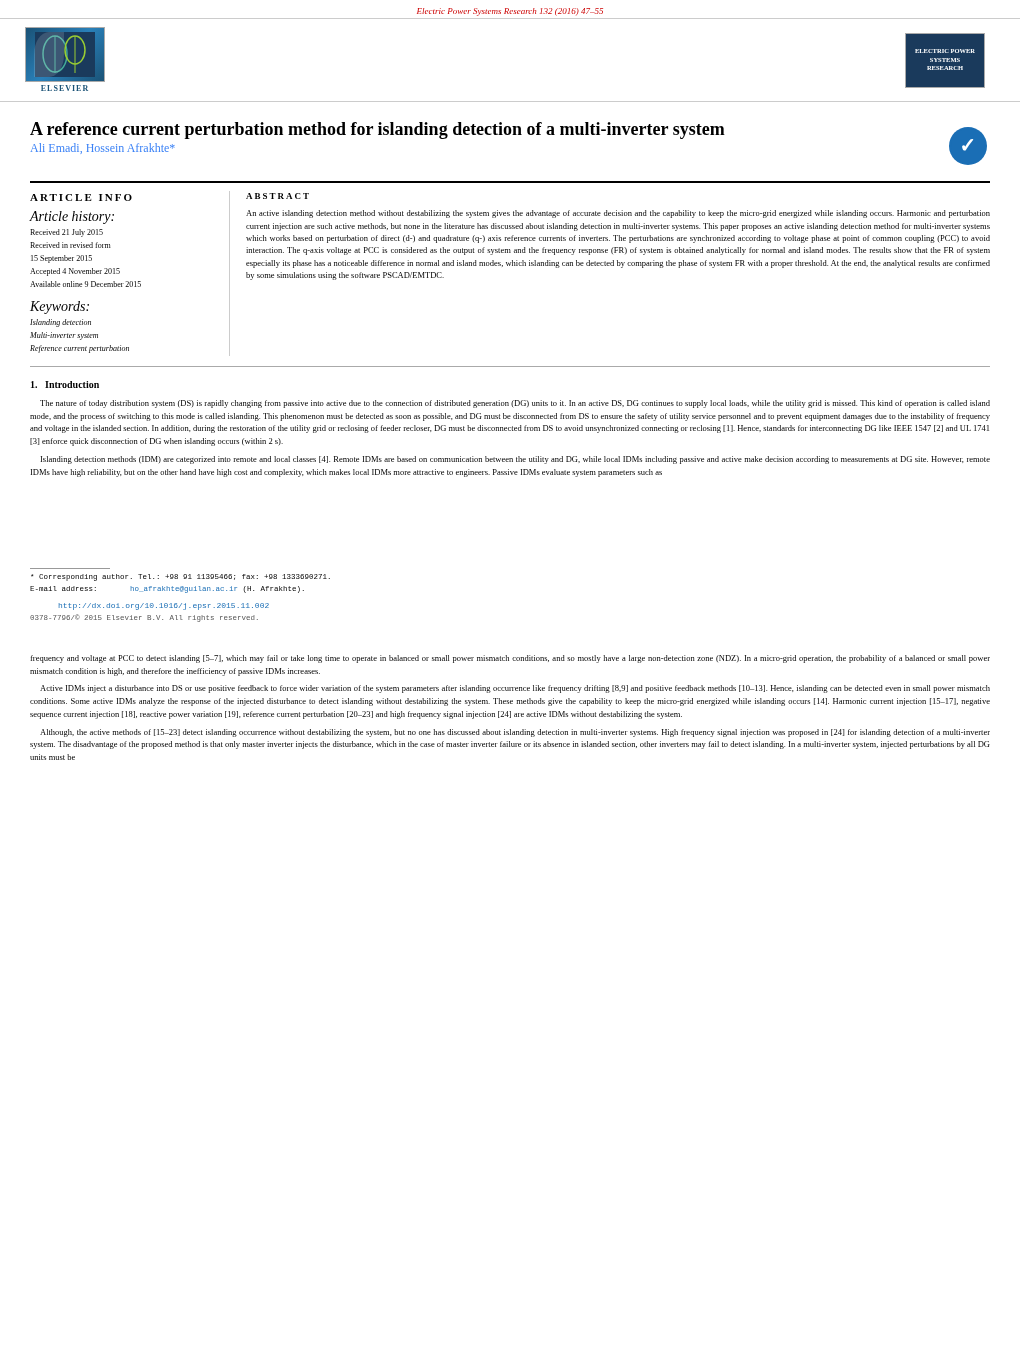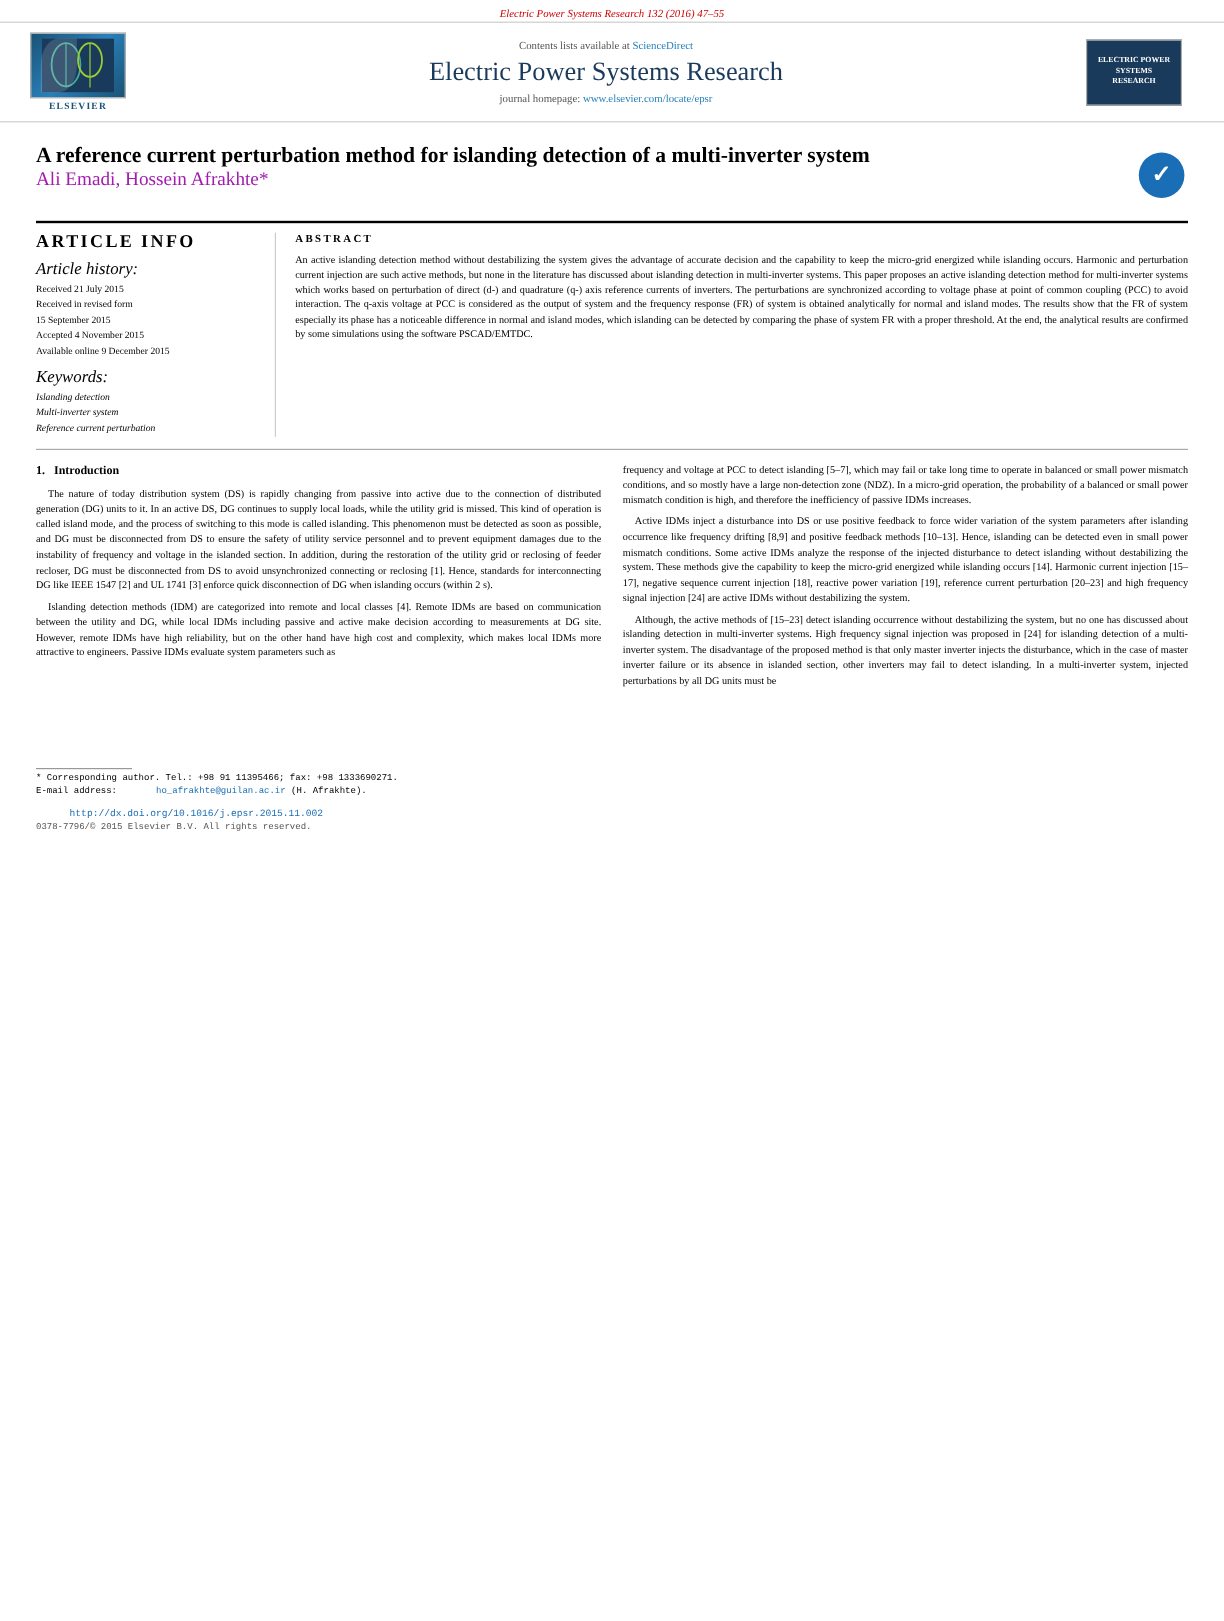--- a/index.html
+++ b/index.html
@@ -155,23 +155,23 @@
       background: #1a6eb5;
       display: flex;
       align-items: center;
       justify-content: center;
       color: #fff;
       font-size: 18px;
       font-weight: bold;
     }
 
     .authors {
-      font-size: 16px;
+      font-size: 12px;
       margin-bottom: 15px;
-      color: #a21caf;
+      color: #3b82f6;
     }
 
     .affiliation {
       font-size: 9px;
       font-style: italic;
       color: #333;
       margin-bottom: 10px;
     }
 
     
@@ -183,21 +183,21 @@
       margin-bottom: 10px;
     }
 
     .article-info {
       width: 200px;
       flex-shrink: 0;
       border-right: 1px solid #ccc;
       padding-right: 12px;
     }
     .article-info h3 {
-      font-size: 15px;
+      font-size: 11px;
       font-weight: bold;
       letter-spacing: 2px;
       text-transform: uppercase;
       margin-bottom: 4px;
       color: #000;
     }
     .info-section-title {
       font-size: 14px;
       font-style: italic;
       font-weight: normal;
@@ -242,22 +242,23 @@
     
     .section-divider {
       border: none;
       border-top: 1px solid #aaa;
       margin: 10px 0;
     }
 
     
     .body-columns {
       display: flex;
-      gap: 18px;
+      gap: 28px;
       margin-top: 8px;
+      flex-direction: column;
     }
     .body-col {
       flex: 1;
       font-size: 8.5px;
       line-height: 1.5;
       text-align: justify;
       color: #000;
     }
 
     .section-heading {
@@ -315,31 +316,20 @@
 
         <ellipse cx="20" cy="22" rx="12" ry="18" fill="none" stroke="#4a9" stroke-width="1.5"></ellipse>
         <line x1="20" y1="4" x2="20" y2="41" stroke="#4a9" stroke-width="1"></line>
         <ellipse cx="40" cy="18" rx="10" ry="14" fill="none" stroke="#9c3" stroke-width="1.5"></ellipse>
         <line x1="40" y1="4" x2="40" y2="41" stroke="#9c3" stroke-width="1"></line>
       </svg>
     </div>
     <div class="logo-text">ELSEVIER</div>
   </div>
 
-  <div class="header-center">
-    <div class="contents-line">
-      <span>Contents lists available at</span>
-      <a style="color:#2980b9;">ScienceDirect</a>
-    </div>
-    <div class="journal-title">Electric Power Systems Research</div>
-    <div class="journal-homepage">
-      <span>journal homepage:</span>
-      <a style="color:#2980b9;">www.elsevier.com/locate/epsr</a>
-    </div>
-  </div>
 
   <div class="journal-logo-right">
     <div class="logo-box-right">
       <span style="white-space:pre;">ELECTRIC POWER
 SYSTEMS
 RESEARCH</span>
     </div>
   </div>
 </div>
 

